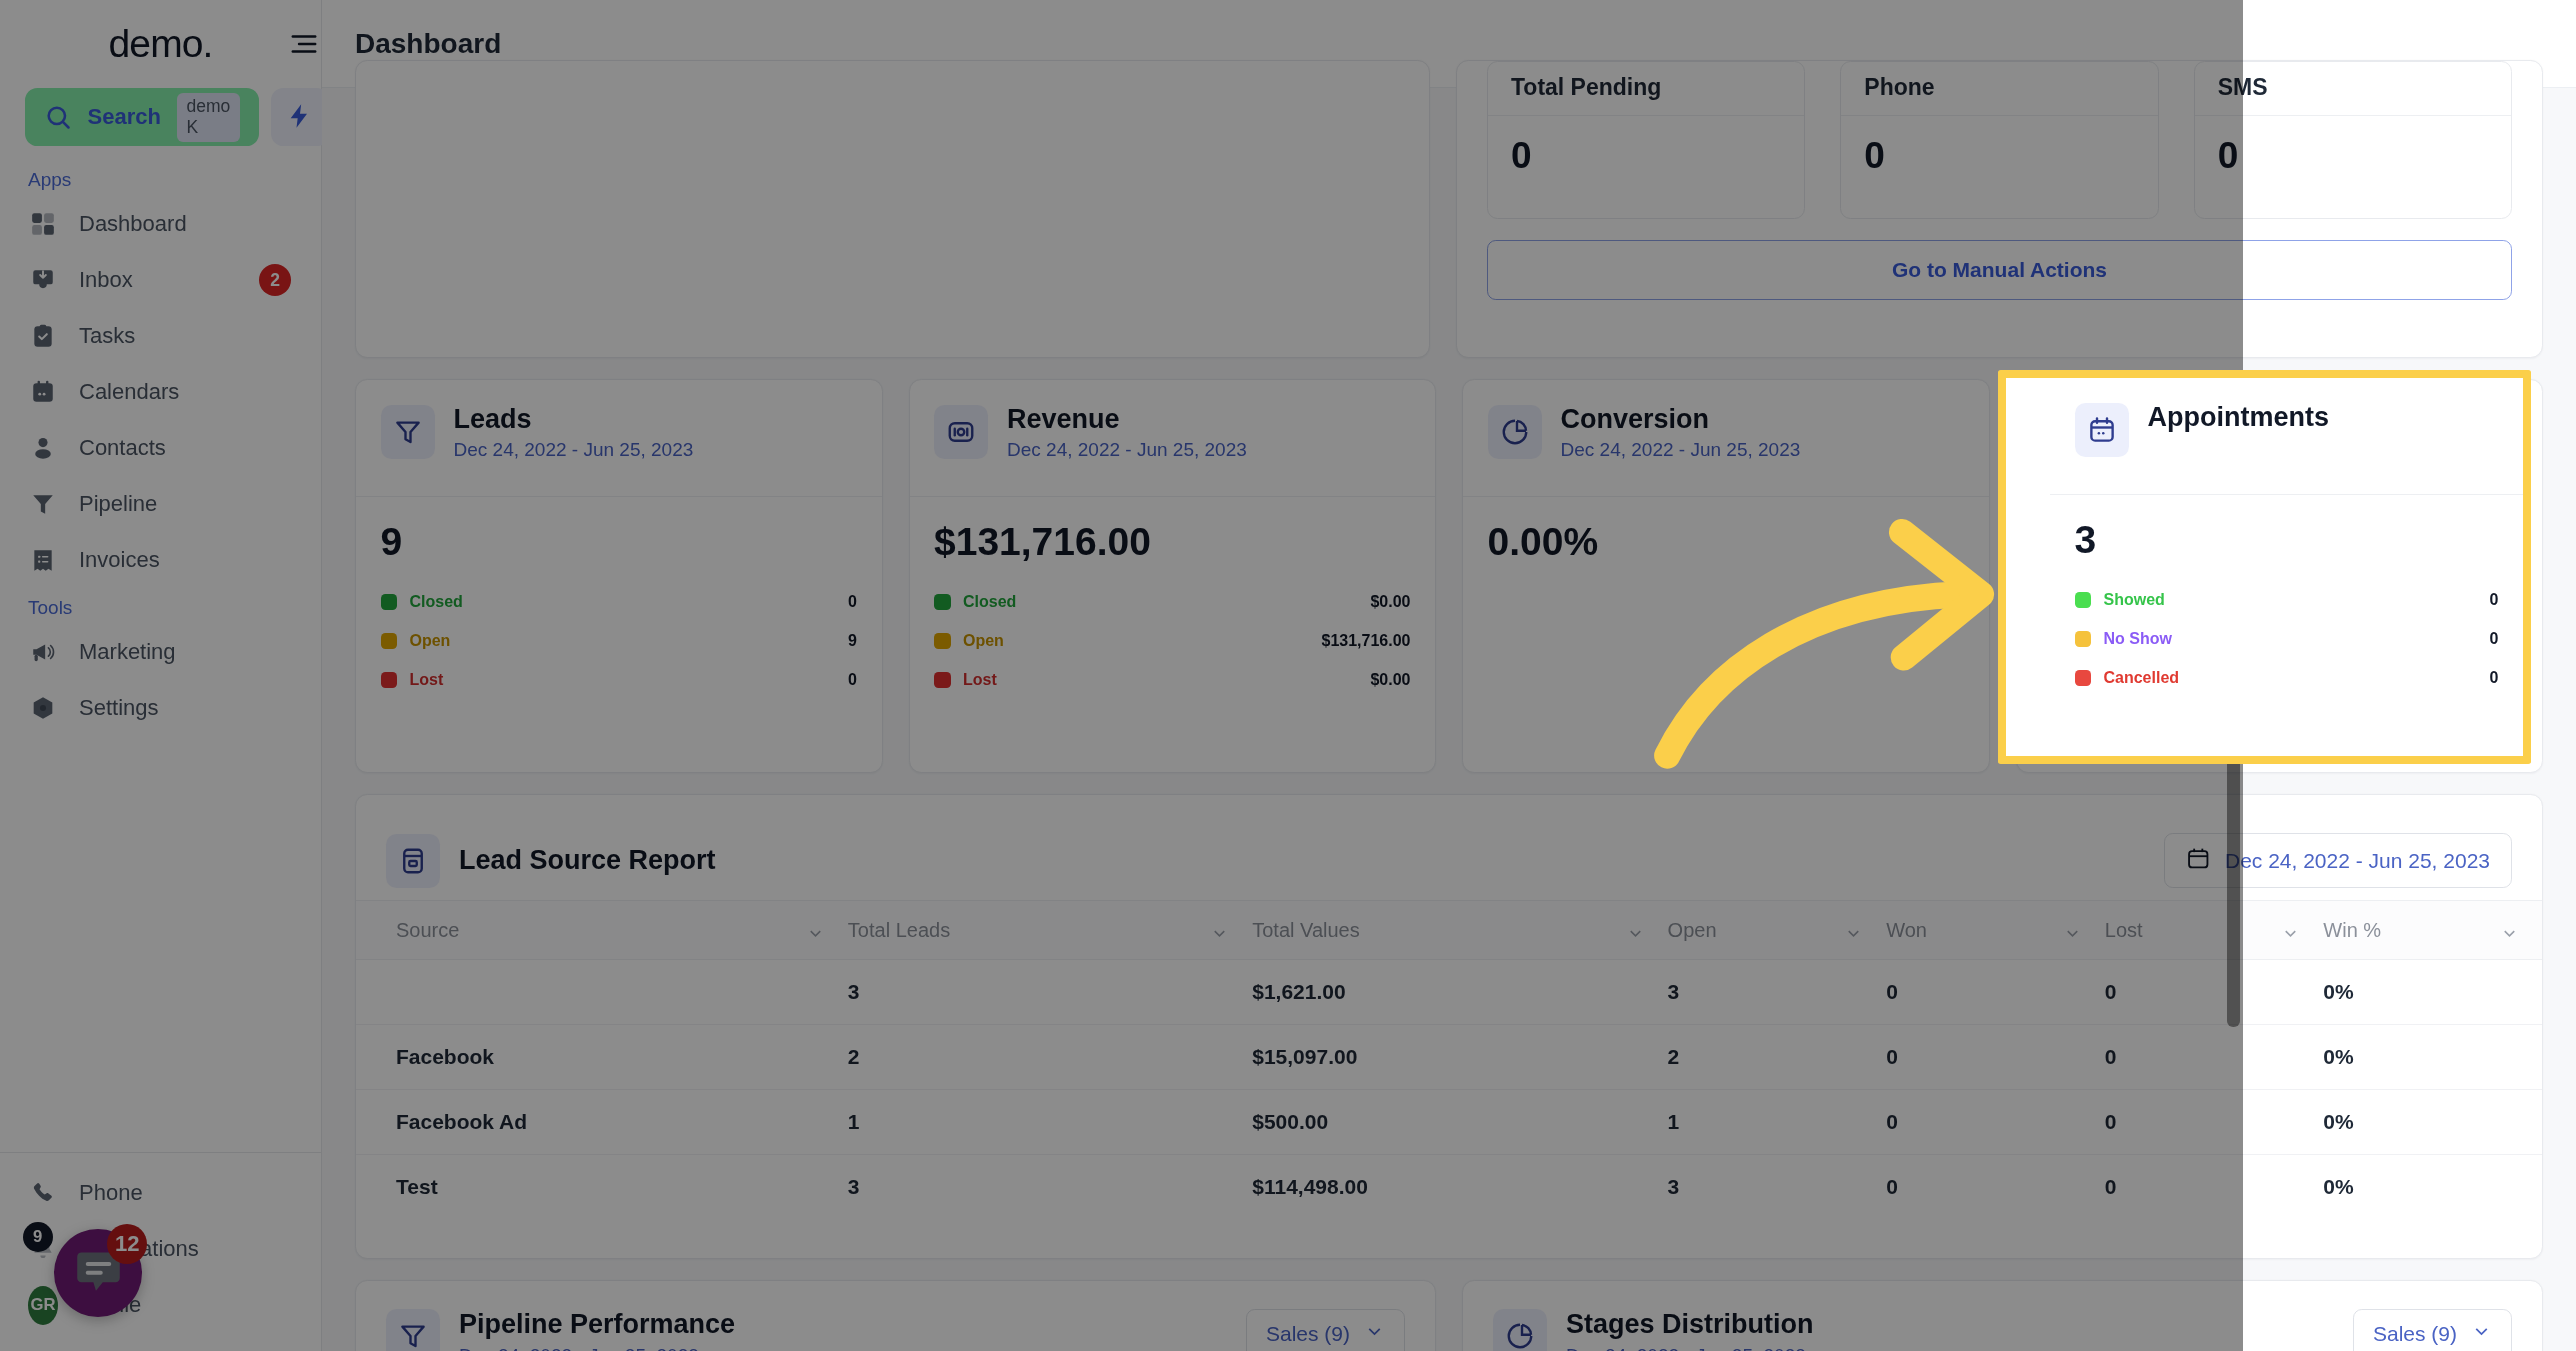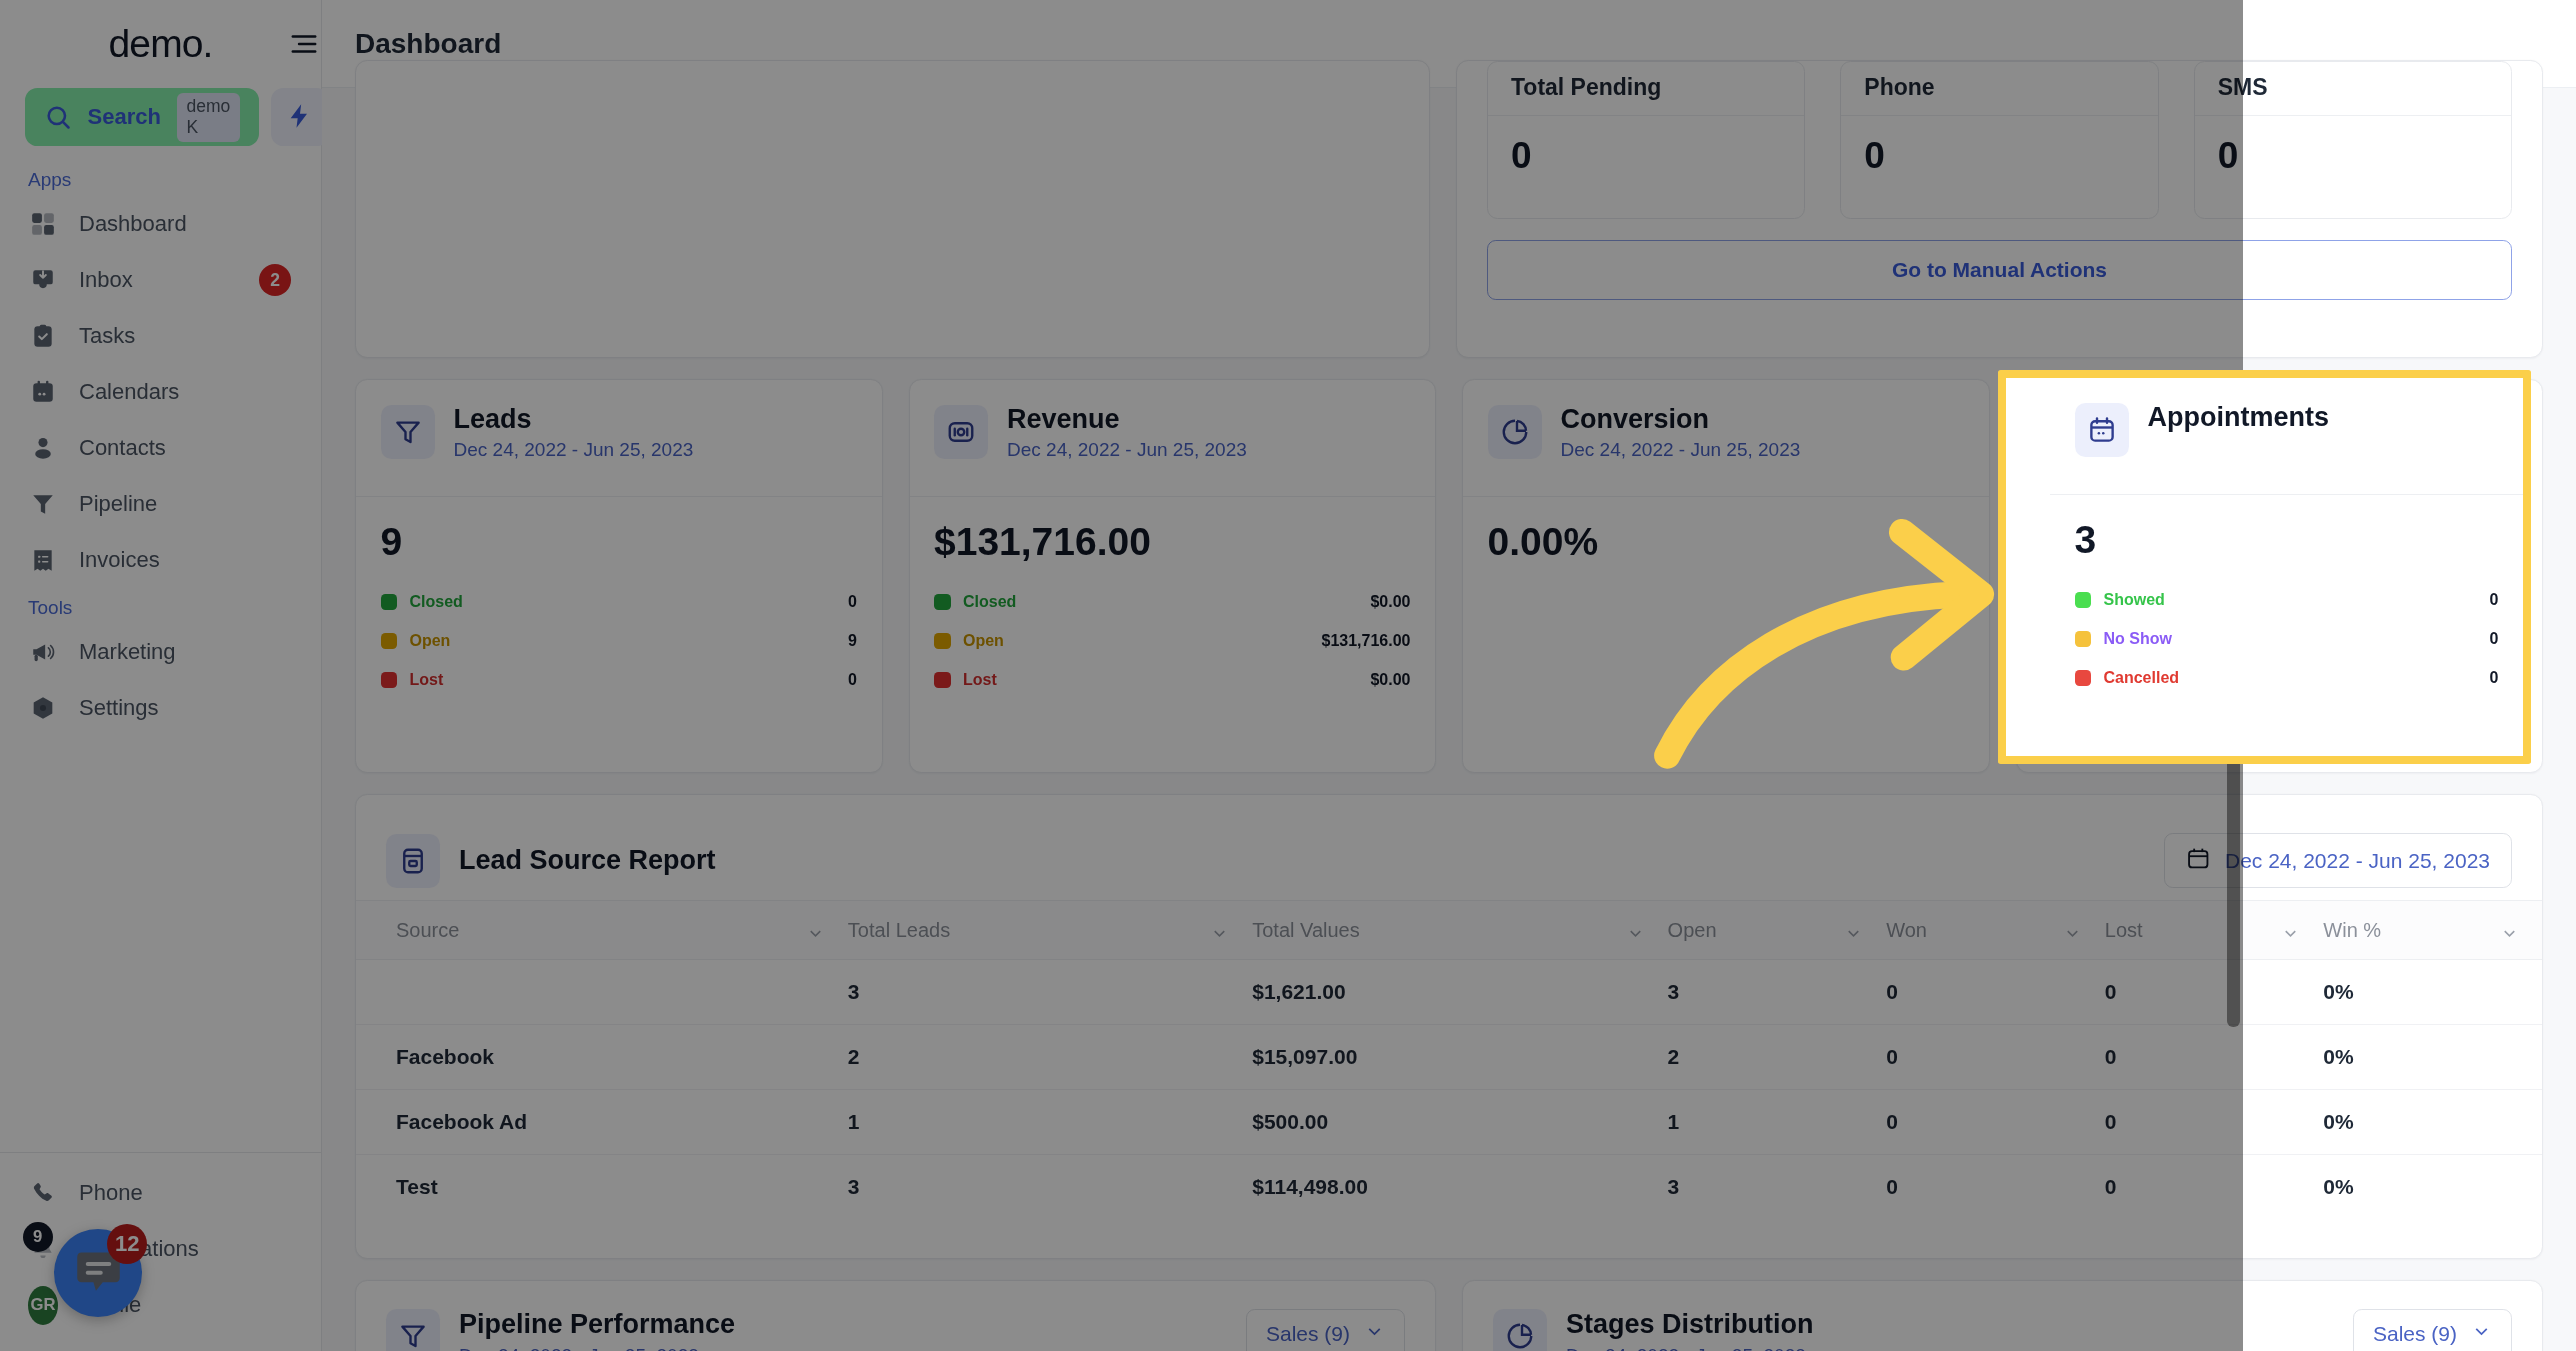--- a/index.html
+++ b/index.html
@@ -93,21 +93,21 @@
     min-width: 30px; height: 30px; border-radius: 50%;
     background: #111827; color: #fff;
     font-size: 16.7px; font-weight: 600;
     display: flex; align-items: center; justify-content: center;
   }
 
   
   .chat-fab {
     position: absolute; left: 54px; bottom: 35px;
     width: 88px; height: 88px; border-radius: 50%;
-    background: #3b82f6;
+    background: #701a75;
     box-shadow: 0 3.5px 12.3px rgba(0,0,0,.25);
     display: flex; align-items: center; justify-content: center;
     cursor: pointer; z-index: 6;
   }
   .chat-fab-badge {
     position: absolute; right: -5.3px; top: -5.3px;
     min-width: 40px; height: 40px; border-radius: 50%;
     background: #b91c1c; color: #fff;
     font-size: 22px; font-weight: 700;
     display: flex; align-items: center; justify-content: center;

